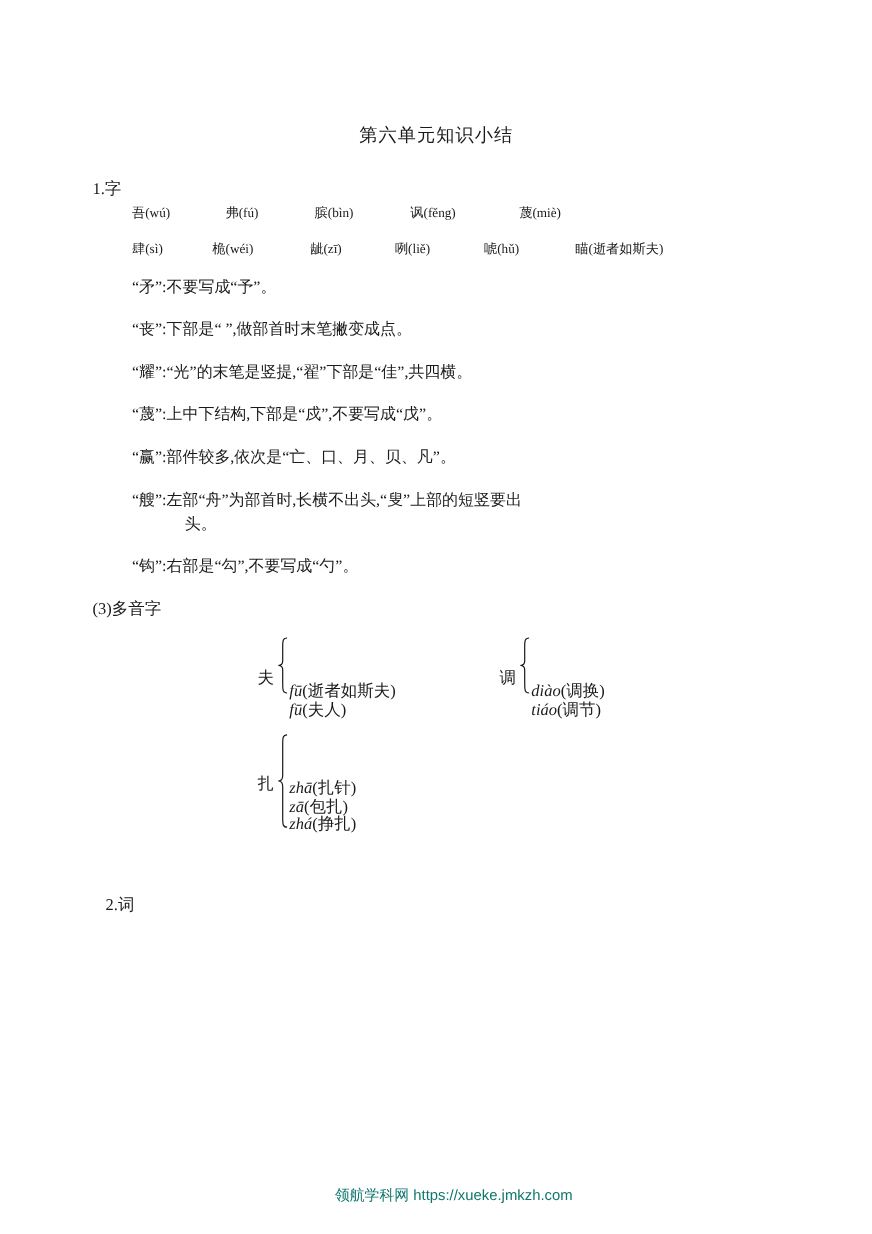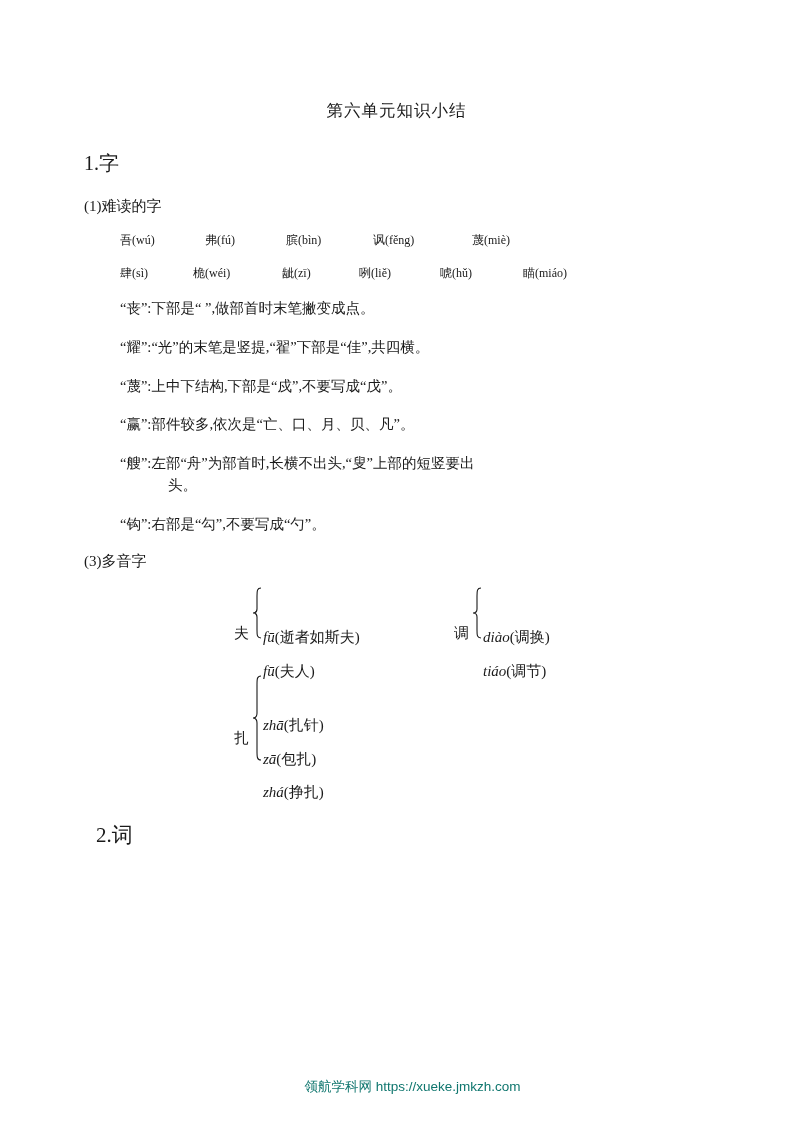--- a/index.html
+++ b/index.html
@@ -19,31 +19,31 @@
     position: relative;
     width: 793px;
     height: 1122px;
     box-sizing: border-box;
     padding: 96px 84px 40px 84px;
   }
   .doc-title {
     text-align: center;
     font-size: 16.5px;
     letter-spacing: 1px;
-    margin: 4px 0 28px 0;
+    margin: 16px 0 28px 0;
     font-weight: normal;
   }
   .sec-head {
     font-size: 15.5px;
     margin: 0 0 18px 0;
     letter-spacing: 0.5px;
   }
   .lvl1 {
-    font-size: 20px;
-    margin: 0 0 20px 0;
+    font-size: 15px;
+    margin: 0 0 4px 0;
   }
   .lvl2 {
     font-size: 15px;
     margin: 0 0 16px 0;
   }
   .pinyin-row {
     font-size: 12px;
     margin: 0 0 16px 36px;
     white-space: nowrap;
   }
@@ -80,21 +80,21 @@
     display: inline-block;
     position: relative;
     width: 12px;
     align-self: stretch;
   }
   .brace svg { display: block; }
   .rows {
     display: flex;
     flex-direction: column;
     justify-content: center;
-    gap: 17px;
+    gap: 0;
     margin-top: 42px;
   }
   .rows div {
     white-space: nowrap;
     font-size: 15px;
     line-height: 1.1;
   }
   .py {
     font-family: "Liberation Serif", "DejaVu Serif", serif;
     font-style: italic;
@@ -103,54 +103,54 @@
     position: absolute;
     bottom: 26px;
     left: 16px;
     width: 100%;
     text-align: center;
     font-size: 13.5px;
     color: #0f766e;
     font-family: "Liberation Sans", sans-serif;
   }
   .tail {
-    font-size: 21px;
+    font-size: 15px;
     margin: 4px 0 0 12px;
   }
 </style>
 </head>
 <body>
 
 <div class="page">
 
   <div class="doc-title">第六单元知识小结</div>
 
 
   <div class="lvl1">1.字</div>
 
-  <div class="lvl2">(1)难读的字</div>
 
   <div class="pinyin-row">
     <span class="cell" style="width:82px">吾(wú)</span>
     <span class="cell" style="width:78px">弗(fú)</span>
     <span class="cell" style="width:84px">膑(bìn)</span>
     <span class="cell" style="width:96px">讽(fěng)</span>
     <span class="cell">蔑(miè)</span>
   </div>
 
   <div class="pinyin-row">
     <span class="cell" style="width:70px">肆(sì)</span>
     <span class="cell" style="width:86px">桅(wéi)</span>
     <span class="cell" style="width:74px">龇(zī)</span>
     <span class="cell" style="width:78px">咧(liě)</span>
     <span class="cell" style="width:80px">唬(hǔ)</span>
-    <span class="cell">瞄(miáo)</span>
-  </div>
-
-
+    <span class="cell">瞄(逝者如斯夫)</span>
+  </div>
+
+
+  <div class="note-line">“矛”:不要写成“予”。</div>
   <div class="note-line">“丧”:下部是“ ”,做部首时末笔撇变成点。</div>
   <div class="note-line">“耀”:“光”的末笔是竖提,“翟”下部是“佳”,共四横。</div>
   <div class="note-line">“蔑”:上中下结构,下部是“戍”,不要写成“戊”。</div>
   <div class="note-line">“赢”:部件较多,依次是“亡、口、月、贝、凡”。</div>
   <div class="note-line">
     <span>“艘”:左部“舟”为部首时,长横不出头,“叟”上部的短竖要出</span>
     <span class="cont">头。</span>
   </div>
   <div class="note-line">“钩”:右部是“勾”,不要写成“勺”。</div>
 

